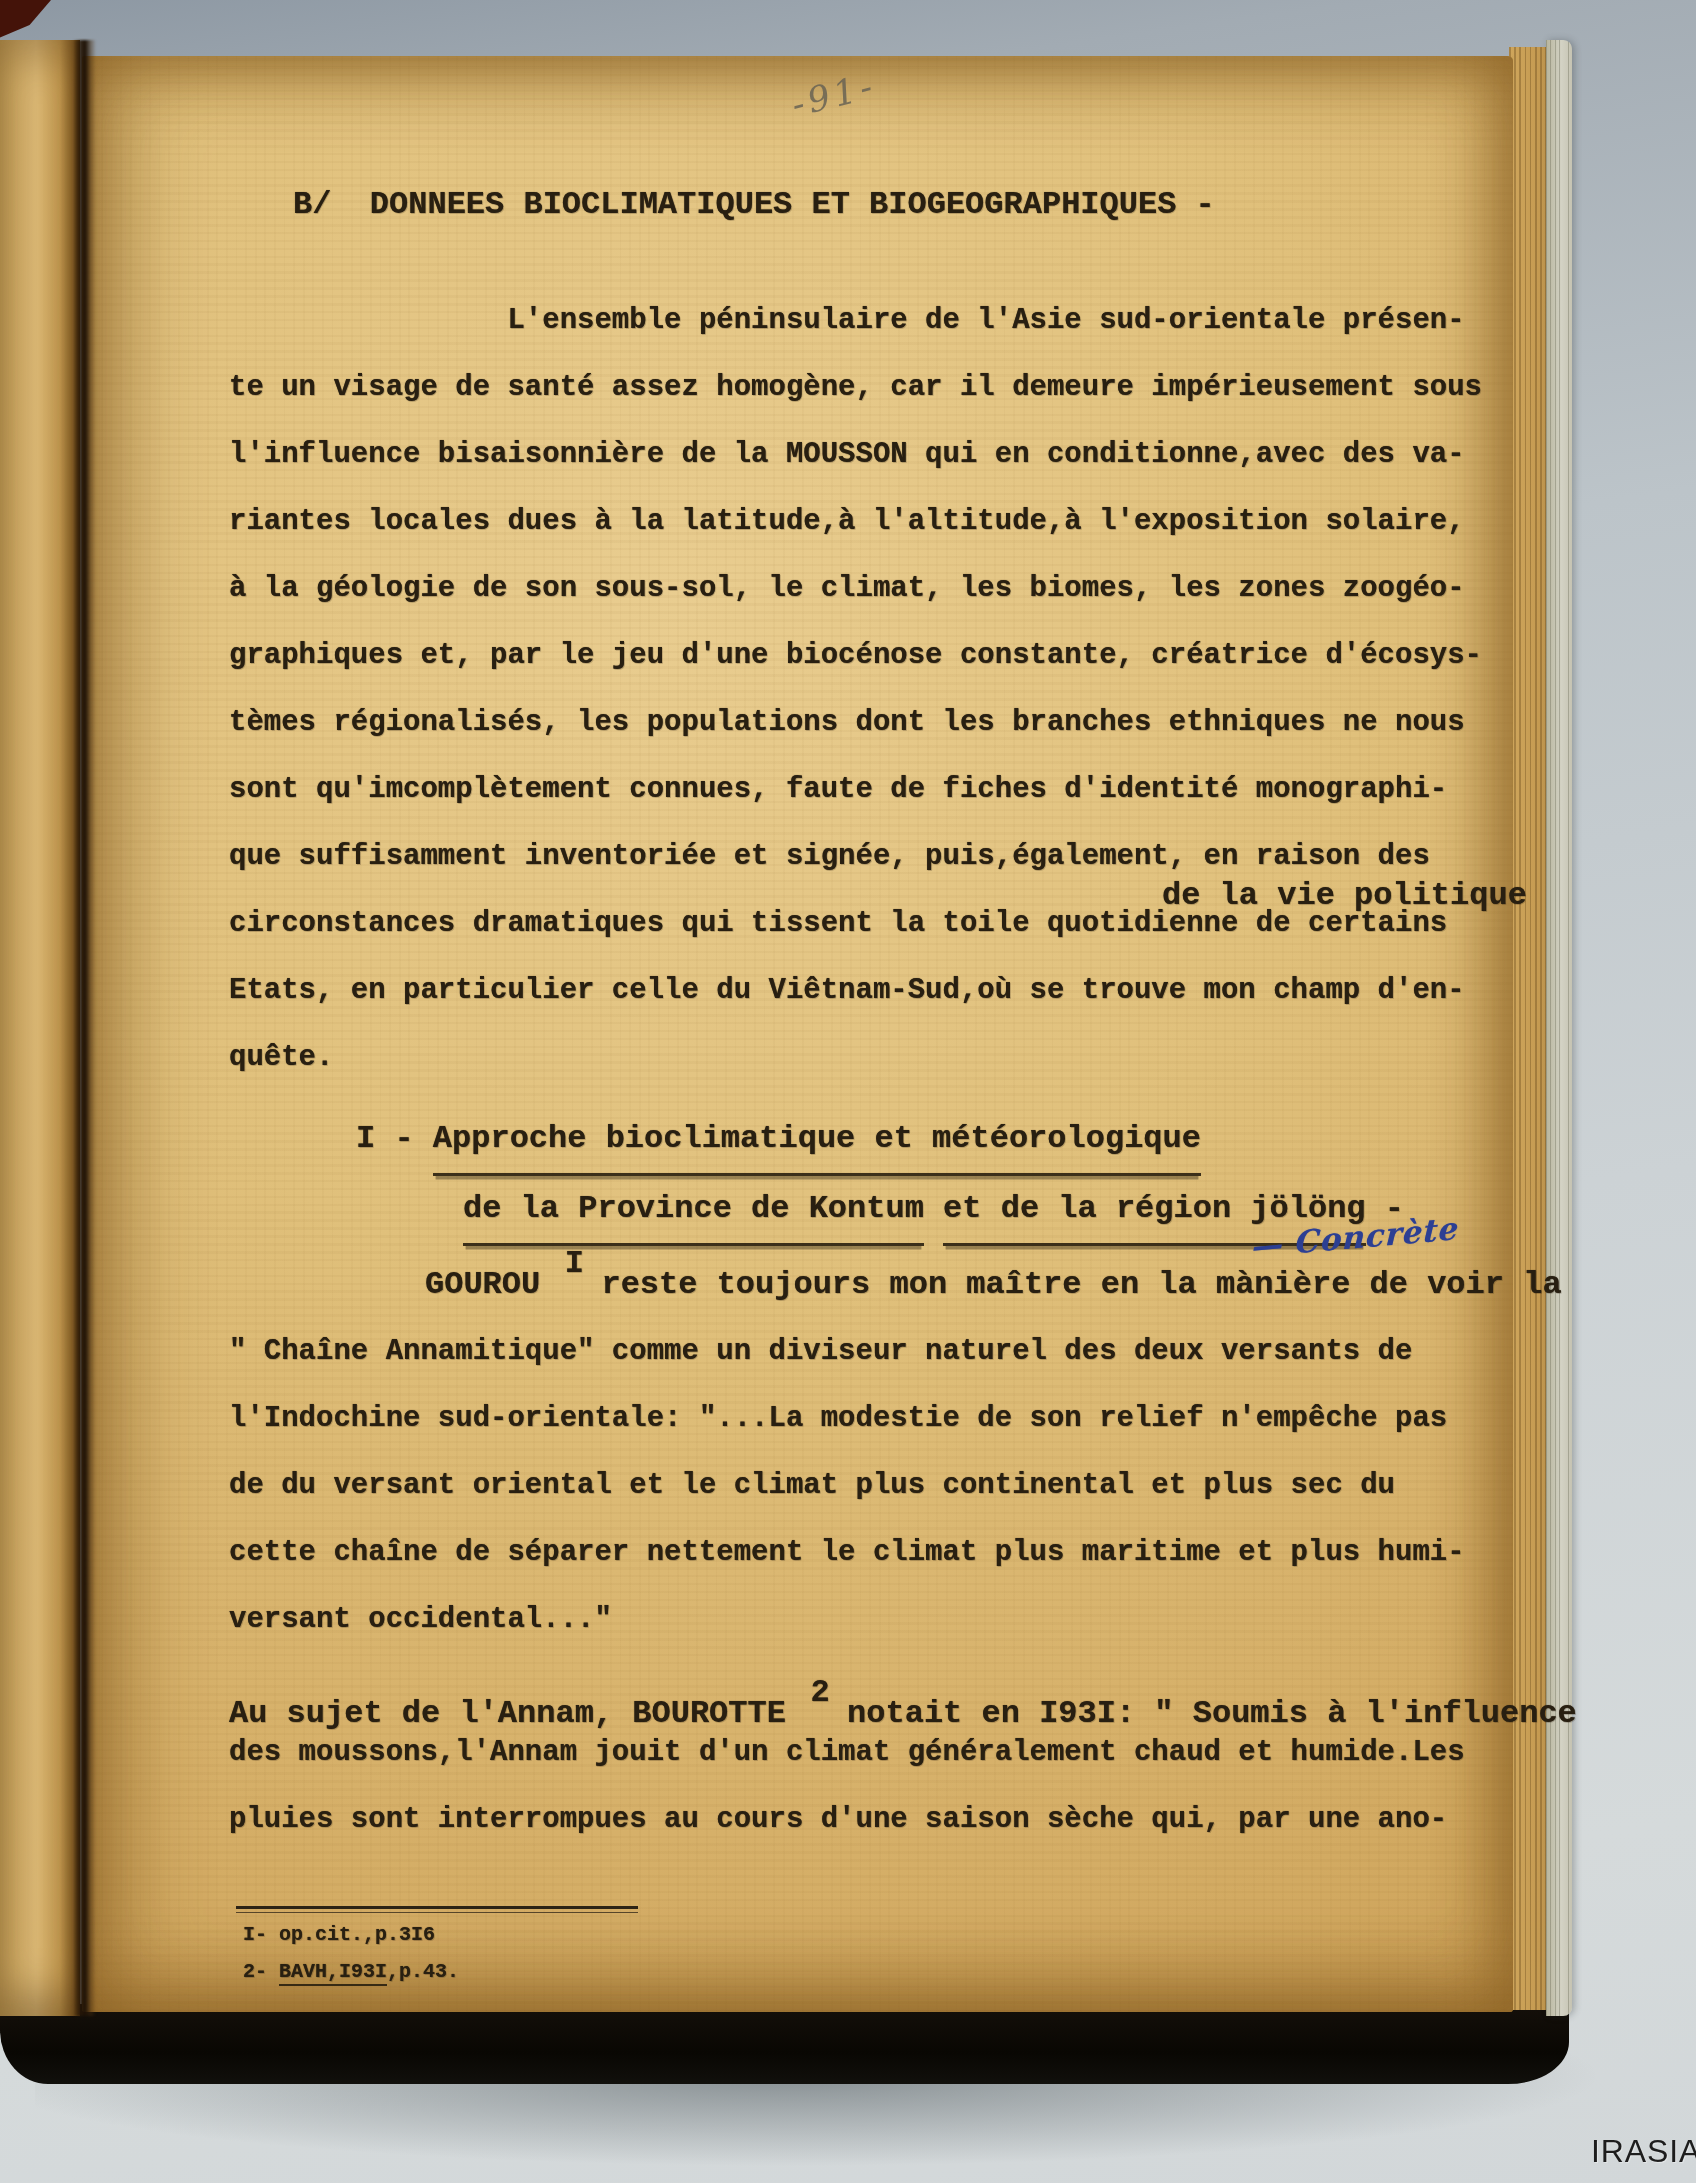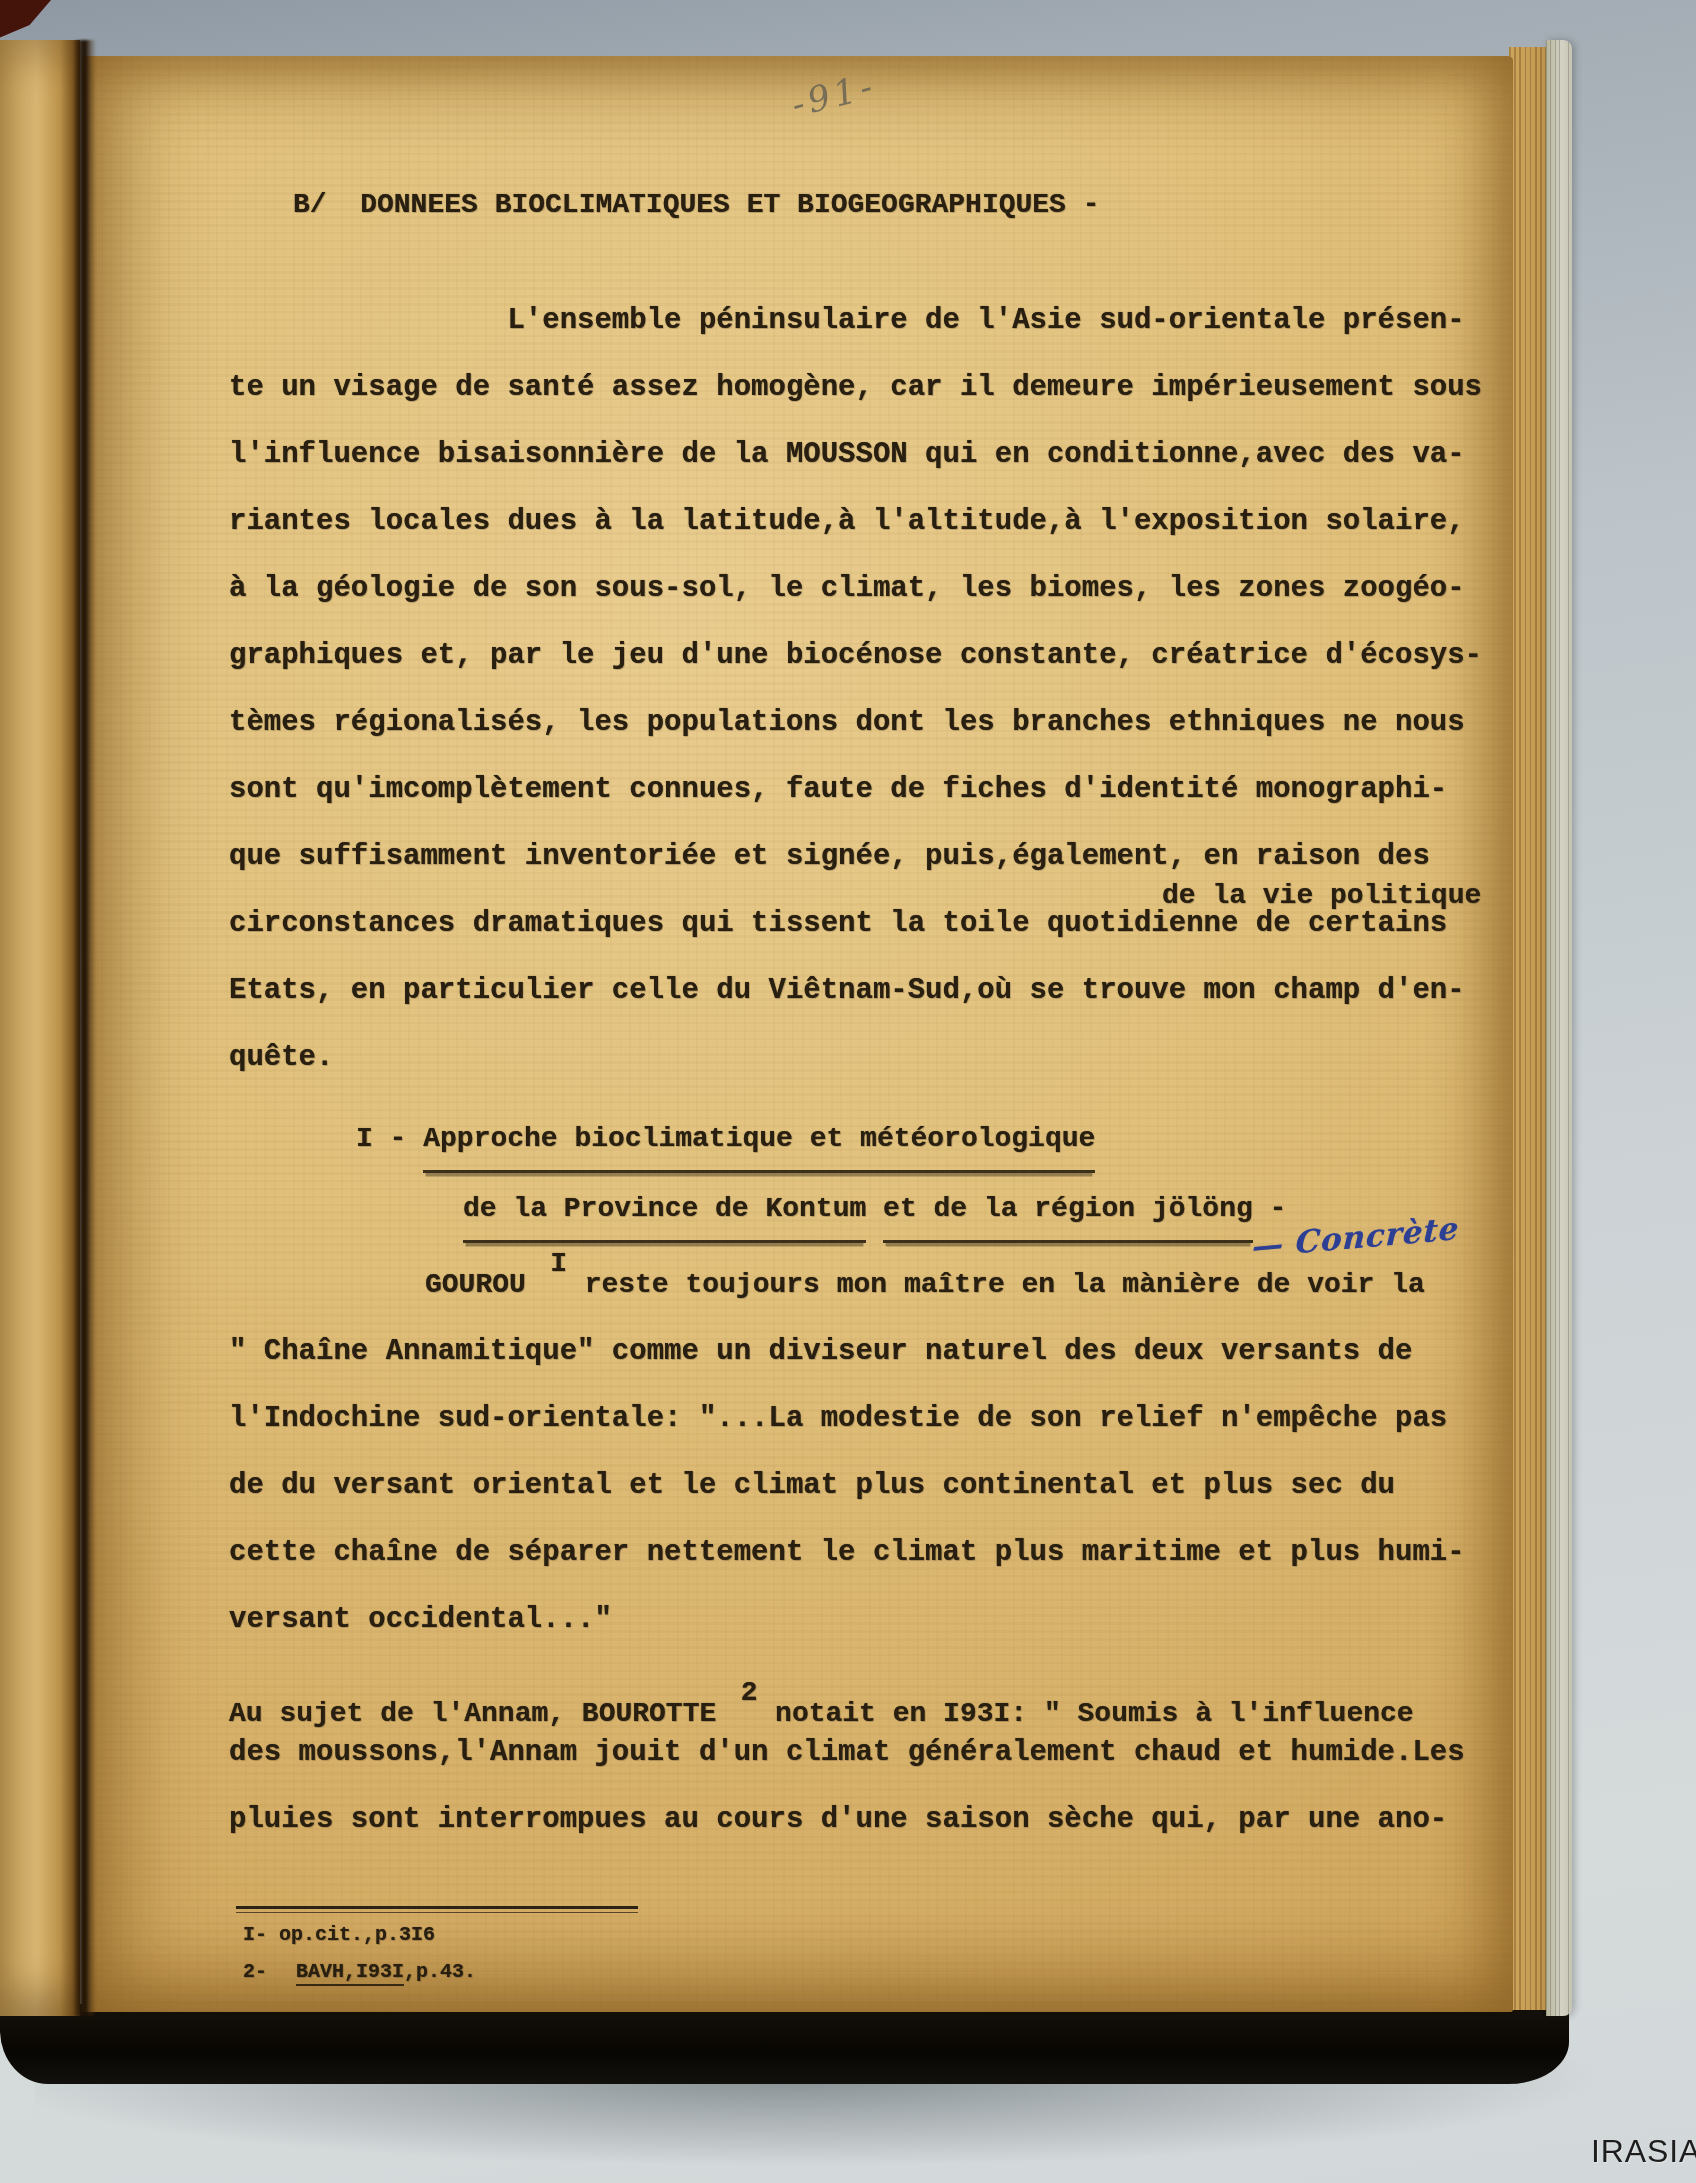--- a/index.html
+++ b/index.html
@@ -78,35 +78,35 @@
   .page::before{
     content:"";position:absolute;inset:0;pointer-events:none;
     background:
       repeating-linear-gradient(0deg,rgba(130,90,30,.05) 0 2.6px,rgba(0,0,0,0) 2.6px 7.9px),
       repeating-linear-gradient(90deg,rgba(130,90,30,.04) 0 1.7px,rgba(0,0,0,0) 1.7px 9.6px);
   }
   
   .typed{
     position:absolute;
     font-family:"Liberation Mono","DejaVu Sans Mono",monospace;
-    font-weight:700;font-size:28px;line-height:38px;
+    font-weight:700;font-size:32px;line-height:38px;
     color:#281f11;white-space:pre;
     text-shadow:0 0 0.9px rgba(40,30,15,.75),0.9px 0.9px 0 rgba(40,30,15,.18);
   }
   .tblock{position:absolute;}
   .tblock .tline{
     font-family:"Liberation Mono","DejaVu Sans Mono",monospace;
     font-weight:700;font-size:29px;line-height:67px;height:67px;
     color:#281f11;white-space:pre;
     text-shadow:0 0 0.9px rgba(40,30,15,.75),0.9px 0.9px 0 rgba(40,30,15,.18);
   }
   .lh-double{line-height:67px;}
   .sup{position:relative;top:-21px;display:inline-block;margin-left:24.5px;margin-right:17.5px;}
   .u{border-bottom:3.5px solid rgba(42,32,16,.9);padding-bottom:16px;box-shadow:0 6.1px 0 -2.6px rgba(42,32,16,.4);}
-  .u-thin{border-bottom:2.6px solid rgba(42,32,16,.9);padding-bottom:0.9px;margin-left:17px;}
+  .u-thin{border-bottom:2.6px solid rgba(42,32,16,.9);padding-bottom:0.9px;}
   .overtype{position:absolute;left:933px;top:590px;}
   
   .pencil{
     position:absolute;left:709px;top:19px;
     font-family:"DejaVu Serif",serif;font-style:italic;
     font-size:35px;letter-spacing:4.4px;color:rgba(104,99,84,.85);
     transform:rotate(-14deg);
   }
   .blue-note{
     position:absolute;left:1170px;top:1163px;

